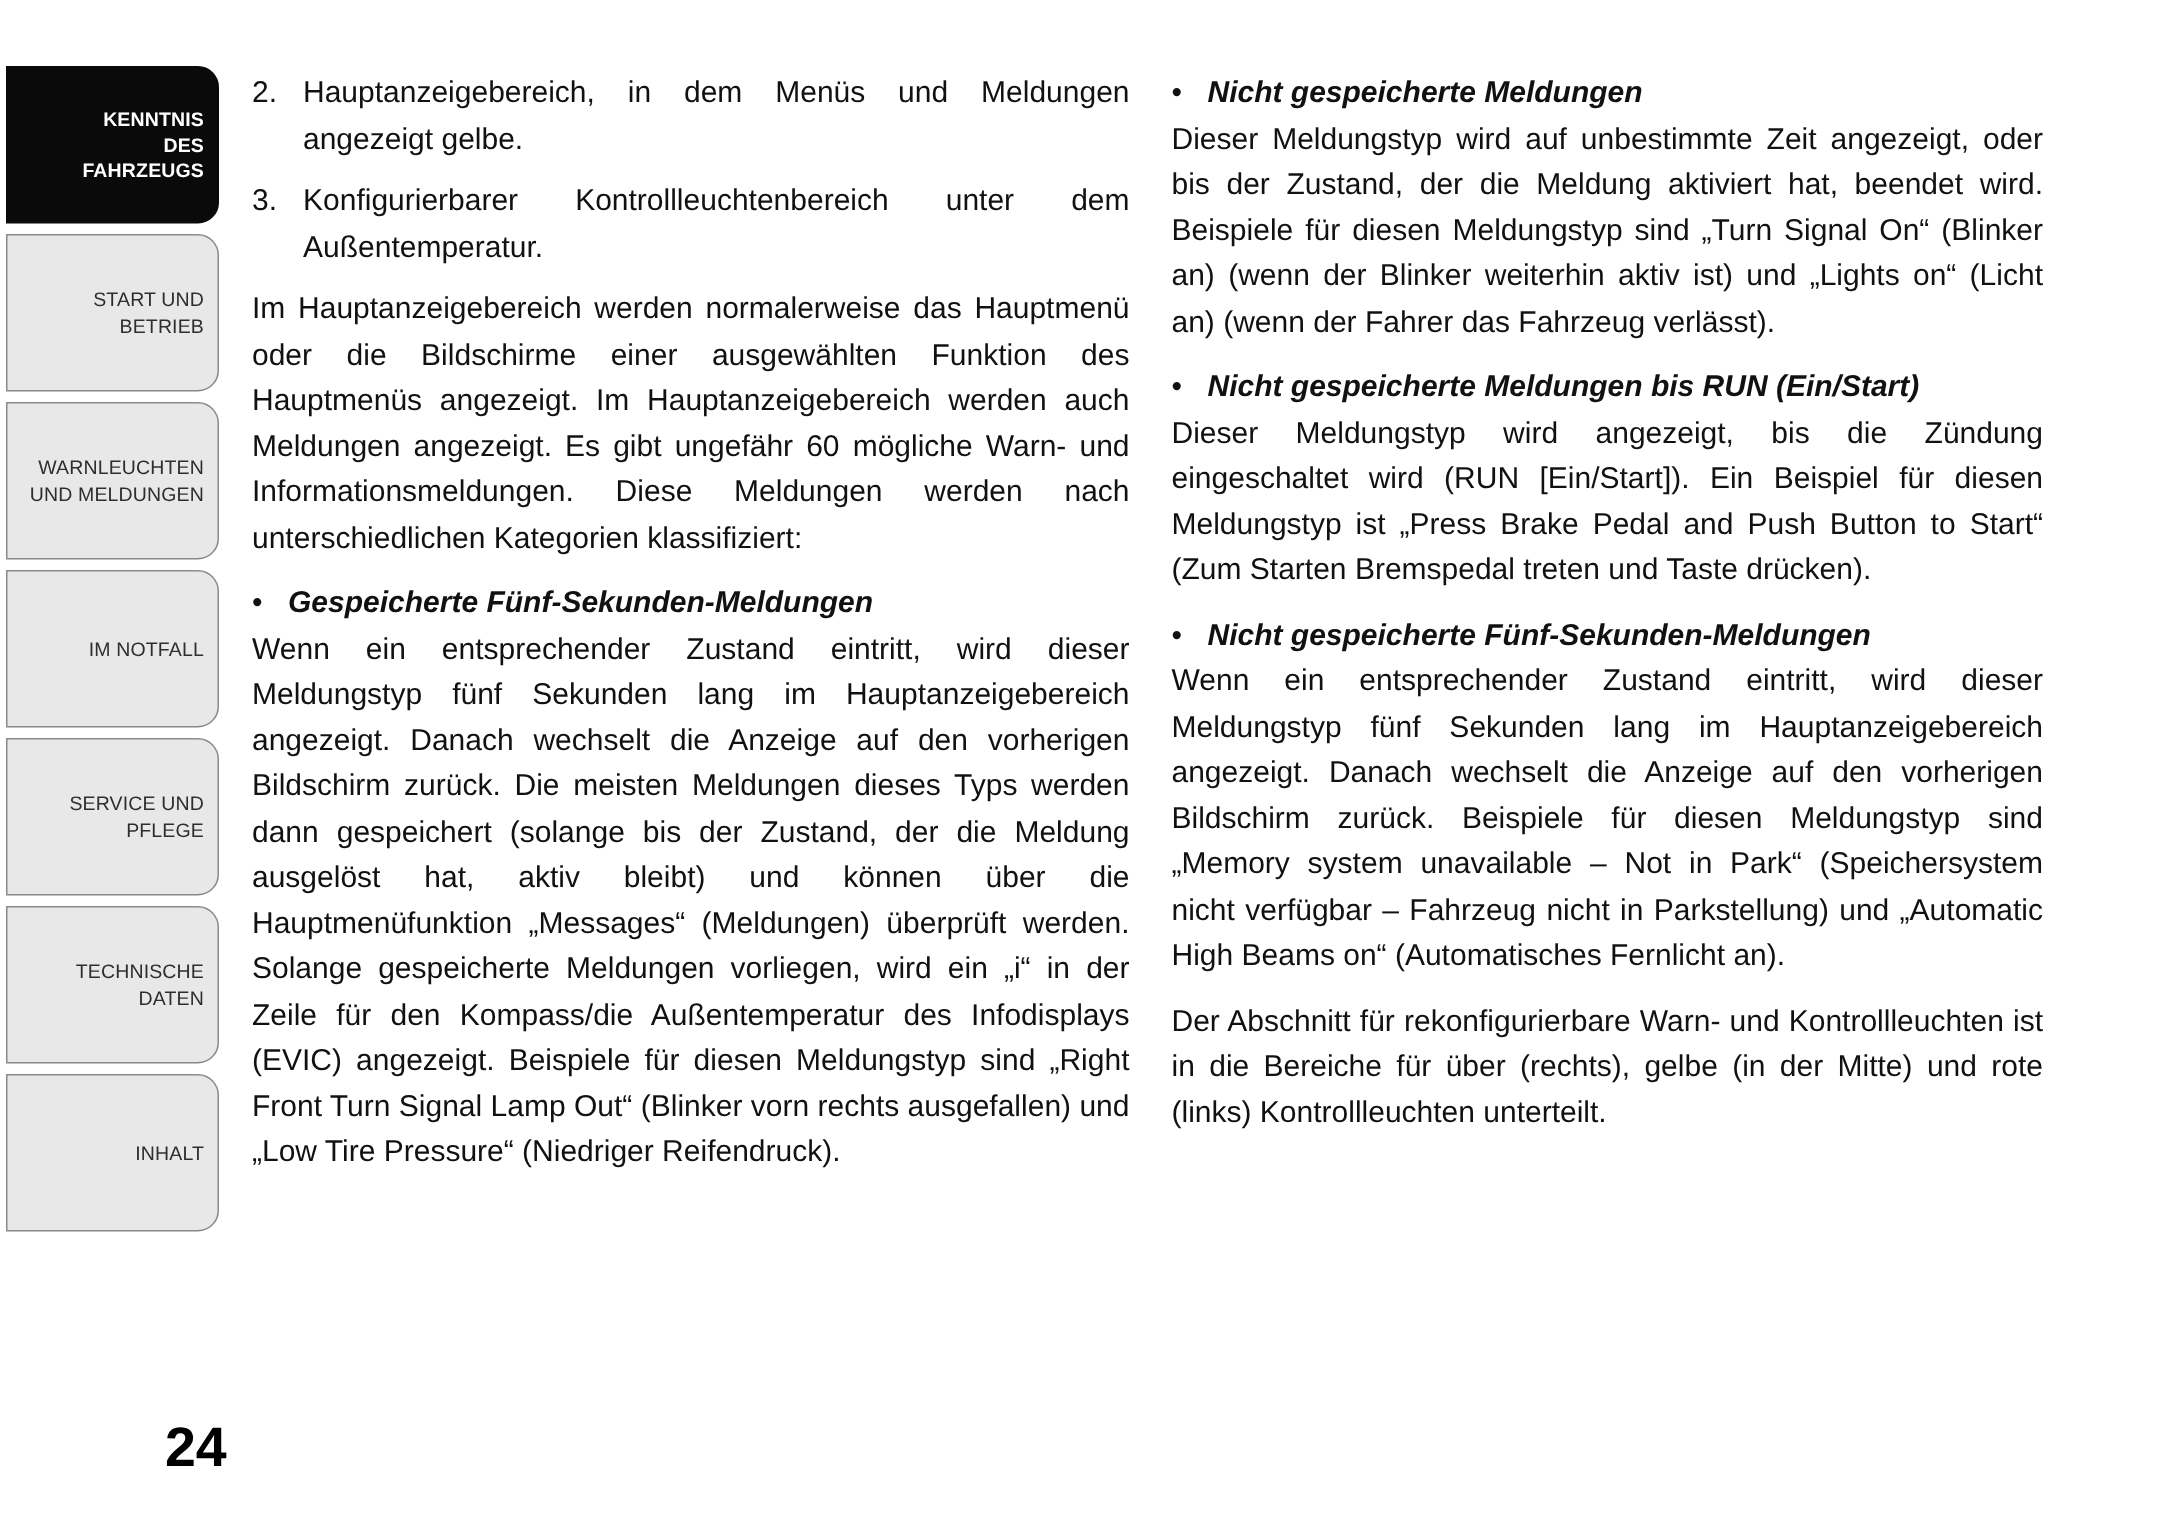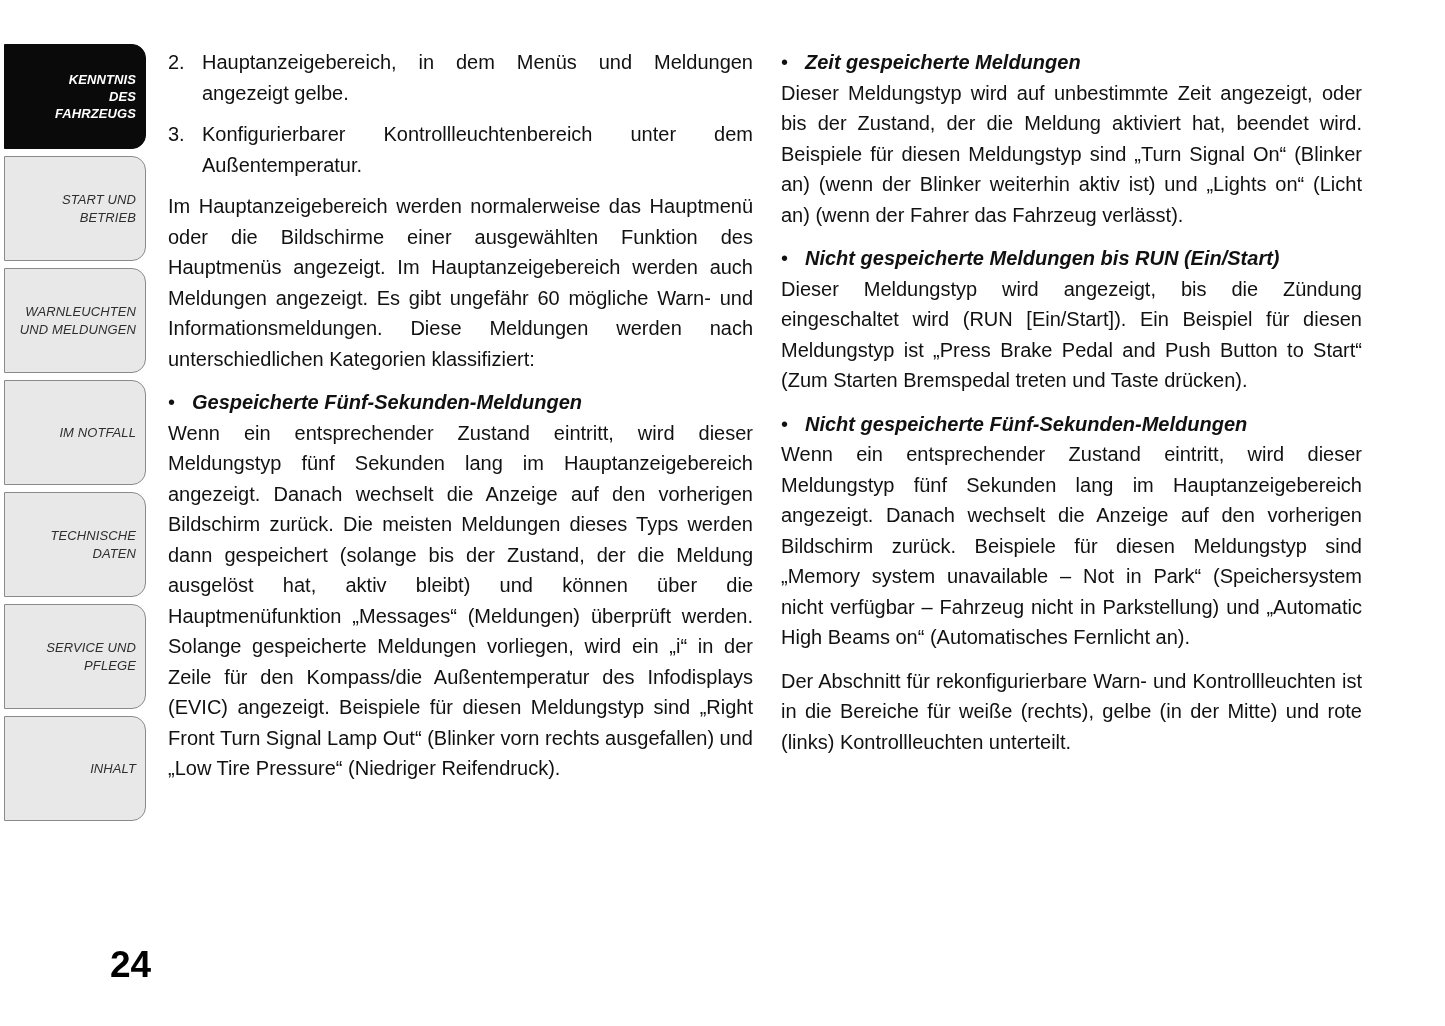--- a/index.html
+++ b/index.html
@@ -29,21 +29,20 @@
     display:flex;flex-direction:column;gap:7px;
   }
   .tab{
     height:105px;
     background:var(--tab-bg);
     border:1.5px solid var(--tab-border);
     border-radius:0 14px 14px 0;
     display:flex;align-items:center;justify-content:flex-end;
     padding:6px 9px 6px 4px;
     cursor:pointer;
-    font-style:italic;
   }
   .tab-label{
     font-size:13px;line-height:1.32;
     text-align:right;color:var(--tab-text);
     white-space:pre-line;
     letter-spacing:0.1px;
   }
   .tab.active{
     background:var(--active-tab-bg);
     border-color:var(--active-tab-bg);
@@ -101,26 +100,26 @@
 BETRIEB</span>
     </div>
     <div class="tab">
       <span class="tab-label">WARNLEUCHTEN
 UND MELDUNGEN</span>
     </div>
     <div class="tab">
       <span class="tab-label">IM NOTFALL</span>
     </div>
     <div class="tab">
+      <span class="tab-label">SERVICE UND
+PFLEGE</span>
+    </div>
+    <div class="tab">
       <span class="tab-label">TECHNISCHE
 DATEN</span>
-    </div>
-    <div class="tab">
-      <span class="tab-label">SERVICE UND
-PFLEGE</span>
     </div>
     <div class="tab">
       <span class="tab-label">INHALT</span>
     </div>
   </nav>
 
   <div class="page-number">24</div>
 
   <main>
 
@@ -137,34 +136,34 @@
       <div class="bullet-head">
         <span class="bullet-marker">•</span>
         <span class="bullet-text">Gespeicherte Fünf-Sekunden-Meldungen</span>
       </div>
       <p>Wenn ein entsprechender Zustand eintritt, wird dieser Meldungstyp fünf Sekunden lang im Hauptanzeigebereich angezeigt. Danach wechselt die Anzeige auf den vorherigen Bildschirm zurück. Die meisten Meldungen dieses Typs werden dann gespeichert (solange bis der Zustand, der die Meldung ausgelöst hat, aktiv bleibt) und können über die Hauptmenüfunktion „Messages“ (Meldungen) überprüft werden. Solange gespeicherte Meldungen vorliegen, wird ein „i“ in der Zeile für den Kompass/die Außentemperatur des Infodisplays (EVIC) angezeigt. Beispiele für diesen Meldungstyp sind „Right Front Turn Signal Lamp Out“ (Blinker vorn rechts ausgefallen) und „Low Tire Pressure“ (Niedriger Reifendruck).</p>
     </section>
 
     <section class="col col-right" lang="de">
       <div class="bullet-head">
         <span class="bullet-marker">•</span>
-        <span class="bullet-text">Zeit gespeicherte Meldungen</span>
+        <span class="bullet-text">Nicht gespeicherte Meldungen</span>
       </div>
       <p>Dieser Meldungstyp wird auf unbestimmte Zeit angezeigt, oder bis der Zustand, der die Meldung aktiviert hat, beendet wird. Beispiele für diesen Meldungstyp sind „Turn Signal On“ (Blinker an) (wenn der Blinker weiterhin aktiv ist) und „Lights on“ (Licht an) (wenn der Fahrer das Fahrzeug verlässt).</p>
 
       <div class="bullet-head">
         <span class="bullet-marker">•</span>
         <span class="bullet-text">Nicht gespeicherte Meldungen bis RUN (Ein/Start)</span>
       </div>
       <p>Dieser Meldungstyp wird angezeigt, bis die Zündung eingeschaltet wird (RUN [Ein/Start]). Ein Beispiel für diesen Meldungstyp ist „Press Brake Pedal and Push Button to Start“ (Zum Starten Bremspedal treten und Taste drücken).</p>
 
       <div class="bullet-head">
         <span class="bullet-marker">•</span>
         <span class="bullet-text">Nicht gespeicherte Fünf-Sekunden-Meldungen</span>
       </div>
       <p>Wenn ein entsprechender Zustand eintritt, wird dieser Meldungstyp fünf Sekunden lang im Hauptanzeigebereich angezeigt. Danach wechselt die Anzeige auf den vorherigen Bildschirm zurück. Beispiele für diesen Meldungstyp sind „Memory system unavailable – Not in Park“ (Speichersystem nicht verfügbar – Fahrzeug nicht in Parkstellung) und „Automatic High Beams on“ (Automatisches Fernlicht an).</p>
 
-      <p>Der Abschnitt für rekonfigurierbare Warn- und Kontrollleuchten ist in die Bereiche für weiße (rechts), gelbe (in der Mitte) und rote (links) Kontrollleuchten unterteilt.</p>
+      <p>Der Abschnitt für rekonfigurierbare Warn- und Kontrollleuchten ist in die Bereiche für über (rechts), gelbe (in der Mitte) und rote (links) Kontrollleuchten unterteilt.</p>
     </section>
 
   </main>
 
 </div>
 
 </body></html>

